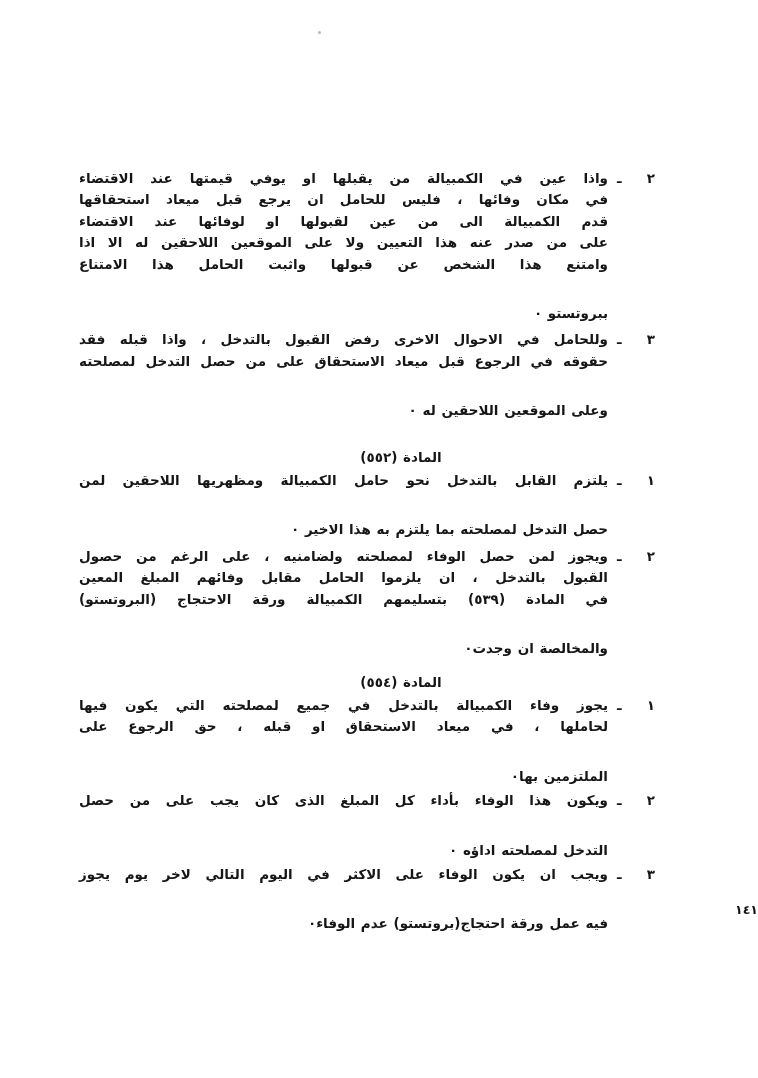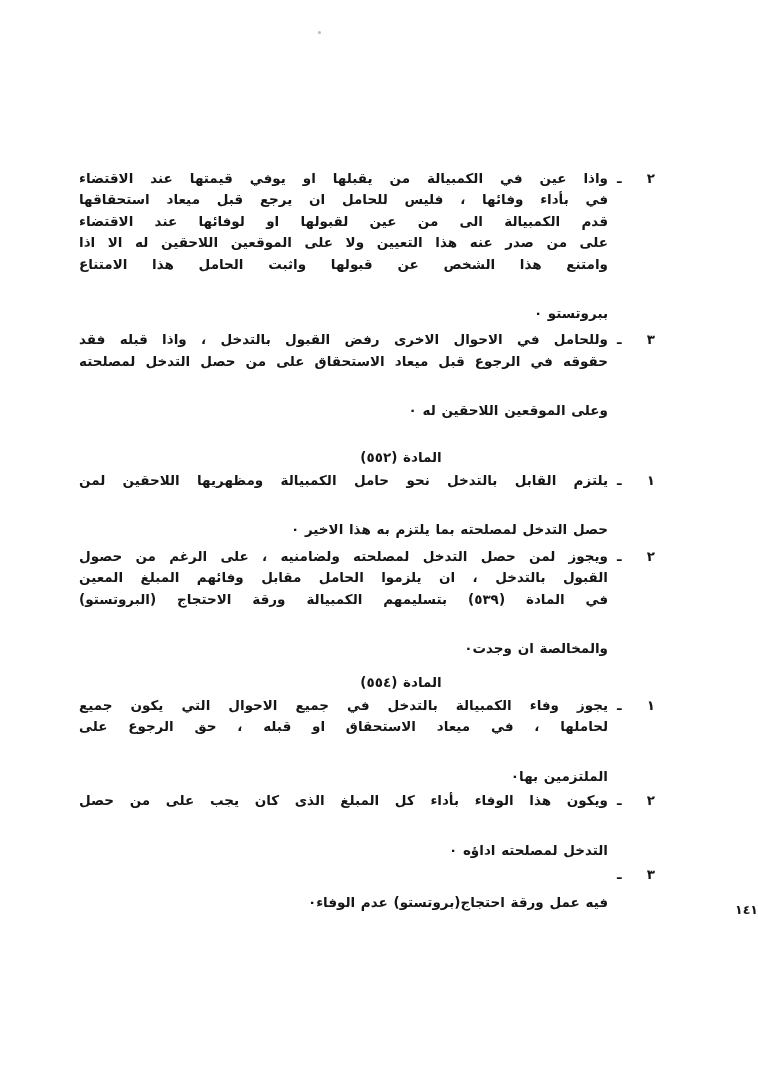--- a/index.html
+++ b/index.html
@@ -83,21 +83,21 @@
 
 <div class="page">
   <div class="speck"></div>
 
   <div class="text-block">
 
     <div class="item">
       <div class="num">٢ ـ</div>
       <div class="body">
         <div class="ln">واذا عين في الكمبيالة من يقبلها او يوفي قيمتها عند الاقتضاء</div>
-        <div class="ln">في بأداء وفائها ، فليس للحامل ان يرجع قبل ميعاد استحقاقها</div>
+        <div class="ln">في مكان وفائها ، فليس للحامل ان يرجع قبل ميعاد استحقاقها</div>
         <div class="ln">قدم الكمبيالة الى من عين لقبولها او لوفائها عند الاقتضاء</div>
         <div class="ln">على من صدر عنه هذا التعيين ولا على الموقعين اللاحقين له الا اذا</div>
         <div class="ln">وامتنع هذا الشخص عن قبولها واثبت الحامل هذا الامتناع</div>
         <div class="ln end">ببروتستو ٠</div>
       </div>
     </div>
 
     <div class="item">
       <div class="num">٣ ـ</div>
       <div class="body">
@@ -112,46 +112,47 @@
     <div class="item">
       <div class="num">١ ـ</div>
       <div class="body">
         <div class="ln">يلتزم القابل بالتدخل نحو حامل الكمبيالة ومظهريها اللاحقين لمن</div>
         <div class="ln end">حصل التدخل لمصلحته بما يلتزم به هذا الاخير ٠</div>
       </div>
     </div>
     <div class="item">
       <div class="num">٢ ـ</div>
       <div class="body">
-        <div class="ln">ويجوز لمن حصل التدخل لمصلحته ولضامنيه ، على الرغم من حصول</div>
+        <div class="ln">ويجوز لمن حصل الوفاء لمصلحته ولضامنيه ، على الرغم من حصول</div>
         <div class="ln">القبول بالتدخل ، ان يلزموا الحامل مقابل وفائهم المبلغ المعين</div>
         <div class="ln">في المادة (٥٣٩) بتسليمهم الكمبيالة ورقة الاحتجاج (البروتستو)</div>
         <div class="ln end">والمخالصة ان وجدت٠</div>
       </div>
     </div>
 
     <div class="art-heading h554">المادة (٥٥٤)</div>
     <div class="item tight">
       <div class="num">١ ـ</div>
       <div class="body">
-        <div class="ln">يجوز وفاء الكمبيالة بالتدخل في جميع الاحوال التي يكون جميع</div>
+        <div class="ln">يجوز وفاء الكمبيالة بالتدخل في جميع لمصلحته التي يكون فيها</div>
         <div class="ln">لحاملها ، في ميعاد الاستحقاق او قبله ، حق الرجوع على</div>
         <div class="ln end">الملتزمين بها٠</div>
       </div>
     </div>
     <div class="item tight">
       <div class="num">٢ ـ</div>
       <div class="body">
         <div class="ln">ويكون هذا الوفاء بأداء كل المبلغ الذى كان يجب على من حصل</div>
         <div class="ln end">التدخل لمصلحته اداؤه ٠</div>
       </div>
     </div>
     <div class="item tight">
       <div class="num">٣ ـ</div>
       <div class="body">
+        <div class="ln">ويجب ان يكون الوفاء على الاكثر في اليوم التالي لاخر يوم يجوز</div>
         <div class="ln end">فيه عمل ورقة احتجاج(بروتستو) عدم الوفاء٠</div>
       </div>
     </div>
 
   </div>
 
   <div class="page-number">١٤١</div>
 </div>
 
 </body></html>

